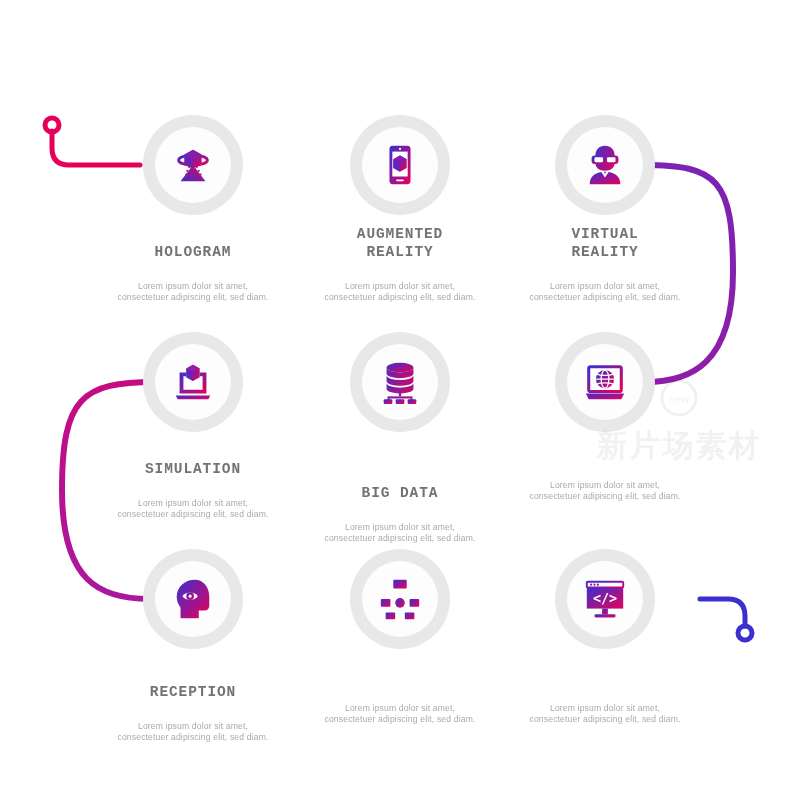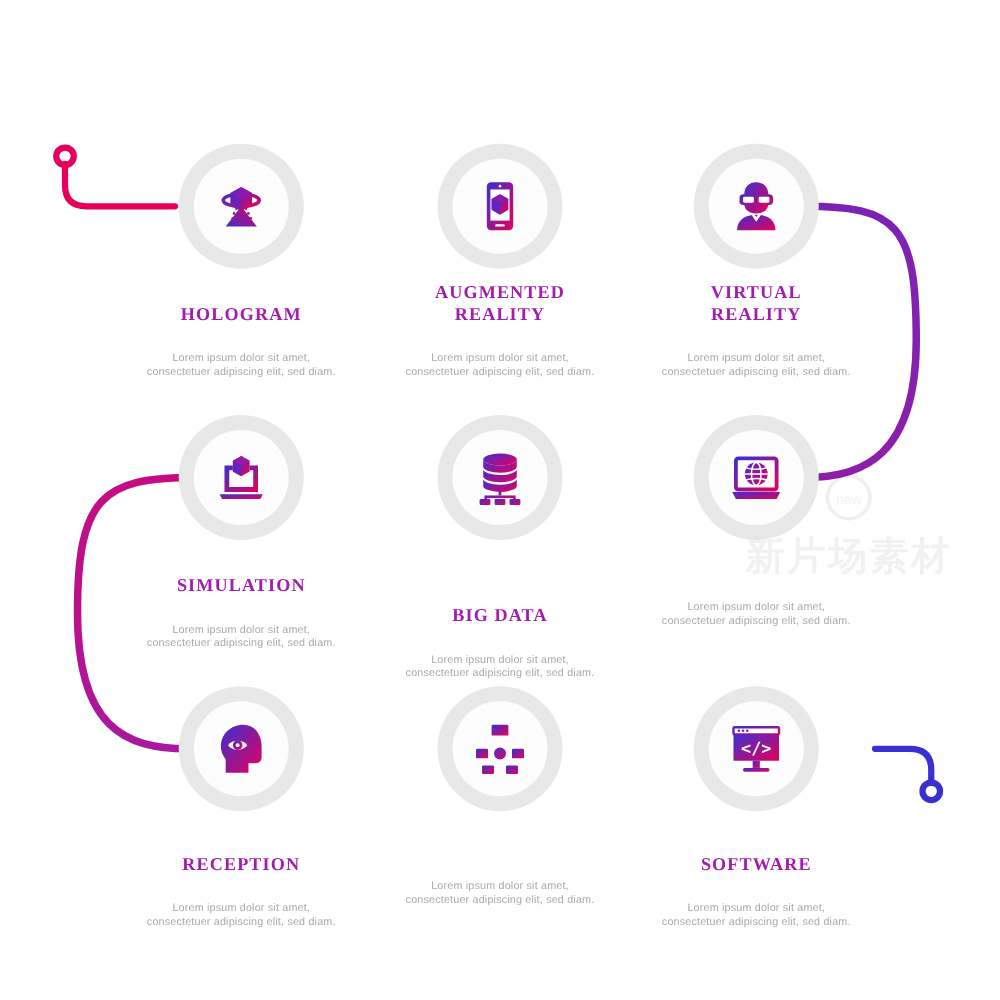--- a/index.html
+++ b/index.html
@@ -58,25 +58,25 @@
     height: 46px;
     display: block;
   }
   .caption {
     position: absolute;
     width: 240px;
     text-align: center;
     z-index: 4;
   }
   .caption-title {
-    font-family: Liberation Serif, serif;
+    font-family: Liberation Mono, monospace;
     font-size: 14.5px;
     font-weight: 700;
     letter-spacing: 0.9px;
-    color: #a21caf;
+    color: #737373;
     line-height: 18px;
     margin: 0;
     text-transform: uppercase;
   }
   .caption-desc {
     font-family: "Liberation Sans", sans-serif;
     font-size: 8.6px;
     font-weight: 400;
     color: #a9a9a9;
     line-height: 11px;
@@ -463,21 +463,20 @@
 
         <rect x="5" y="12" width="38" height="22" fill="url(#ic9)"></rect>
         <text x="24" y="28" font-family="'DejaVu Sans Mono', monospace" font-size="14" font-weight="bold" fill="#ffffff" text-anchor="middle">&lt;/&gt;</text>
 
         <rect x="21" y="34" width="6" height="6" fill="url(#ic9)"></rect>
         <rect x="13" y="40" width="22" height="3.2" rx="1.4" fill="url(#ic9)"></rect>
       </svg>
     </div>
   </div>
   <div class="caption" style="left:485px; top:683px;">
-    <p class="caption-title">SOFTWARE</p>
     <p class="caption-desc">
       <span>Lorem ipsum dolor sit amet,</span>
       <span>consectetuer adipiscing elit, sed diam.</span>
     </p>
   </div>
 
   <div class="watermark">
     <svg class="wm-logo" viewBox="0 0 40 40">
       <circle cx="20" cy="20" r="17" fill="none" stroke="rgba(0,0,0,0.06)" stroke-width="3"></circle>
       <text x="20" y="25" font-family="'Liberation Sans', sans-serif" font-size="11" fill="rgba(0,0,0,0.06)" text-anchor="middle">new</text>

